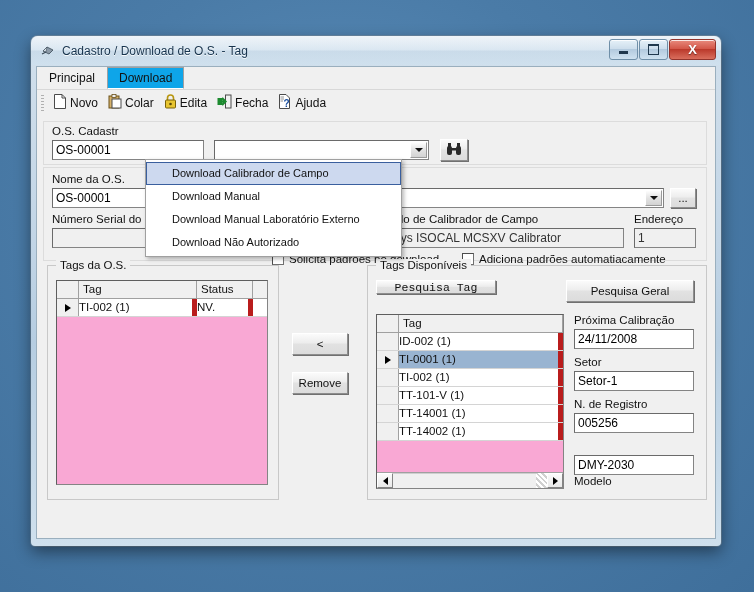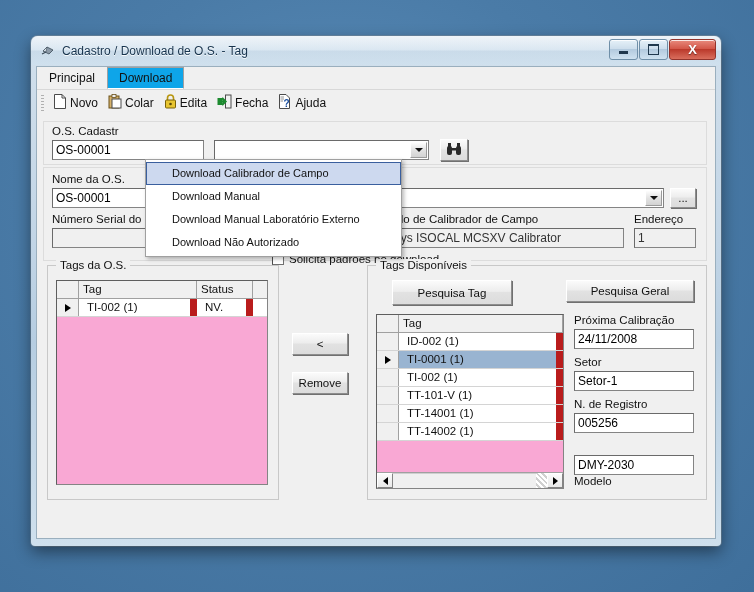--- a/index.html
+++ b/index.html
@@ -315,22 +315,22 @@
     display: flex;
     height: 18px;
     box-sizing: border-box;
     background: #ffffff;
     border-bottom: 1px solid #d4d4d4;
   }
   .grid-row.sel {
     background: #99b4d1;
   }
   .grid-row .cell {
-    padding: 1px 8px;
-    border-right: 7px solid #b91c1c;
+    padding: 1px 0;
+    border-right: 5px solid #b91c1c;
     box-sizing: border-box;
     color: #111;
     line-height: 15px;
     overflow: hidden;
     white-space: nowrap;
   }
   .cell.indicator {
     background: #f0f0f0;
     display: flex;
     align-items: center;
@@ -523,20 +523,24 @@
       <span class="lbl" style="left:328px; top:45px;">Modelo de Calibrador de Campo</span>
       <div class="txt readonly" style="left:328px; top:60px; width:252px; height:20px;">Presys ISOCAL MCSXV Calibrator</div>
 
       <span class="lbl" style="left:590px; top:45px;">Endereço</span>
       <div class="txt readonly" style="left:590px; top:60px; width:62px; height:20px;">1</div>
 
       <div class="chk-wrap" style="left:228px; top:85px;">
         <span class="chk"></span>
         <span>Solicita padrões no download</span>
       </div>
+      <div class="chk-wrap" style="left:418px; top:85px;">
+        <span class="chk"></span>
+        <span>Adiciona padrões automatiacamente</span>
+      </div>
     </div>
 
     <div class="grp" style="left:10px; top:198px; width:232px; height:235px;">
       <span class="grp-title">Tags da O.S.</span>
 
       <div class="grid" style="left:8px; top:14px; width:212px; height:205px;">
         <div class="grid-head">
           <div class="cell" style="width:22px;"></div>
           <div class="cell" style="width:118px;">Tag</div>
           <div class="cell" style="width:56px;">Status</div>
@@ -550,21 +554,21 @@
         </div>
       </div>
     </div>
 
     <div class="btn" style="left:255px; top:266px; width:56px; height:22px;">&lt;</div>
     <div class="btn" style="left:255px; top:305px; width:56px; height:22px;">Remove</div>
 
     <div class="grp" style="left:330px; top:198px; width:340px; height:235px;">
       <span class="grp-title">Tags Disponíveis</span>
 
-      <div class="btn" style="left:24px; top:14px; width:120px; height:25px;">Pesquisa Tag</div>
+      <div class="btn" style="left:8px; top:14px; width:120px; height:14px;font-family:Liberation Mono, monospace;">Pesquisa Tag</div>
       <div class="btn" style="left:198px; top:14px; width:128px; height:22px;">Pesquisa Geral</div>
 
       <div class="grid" style="left:8px; top:48px; width:188px; height:175px;">
         <div class="grid-head">
           <div class="cell" style="width:22px;"></div>
           <div class="cell" style="width:164px;">Tag</div>
         </div>
 
         <div class="grid-row">
           <div class="cell indicator" style="width:22px;"></div>

